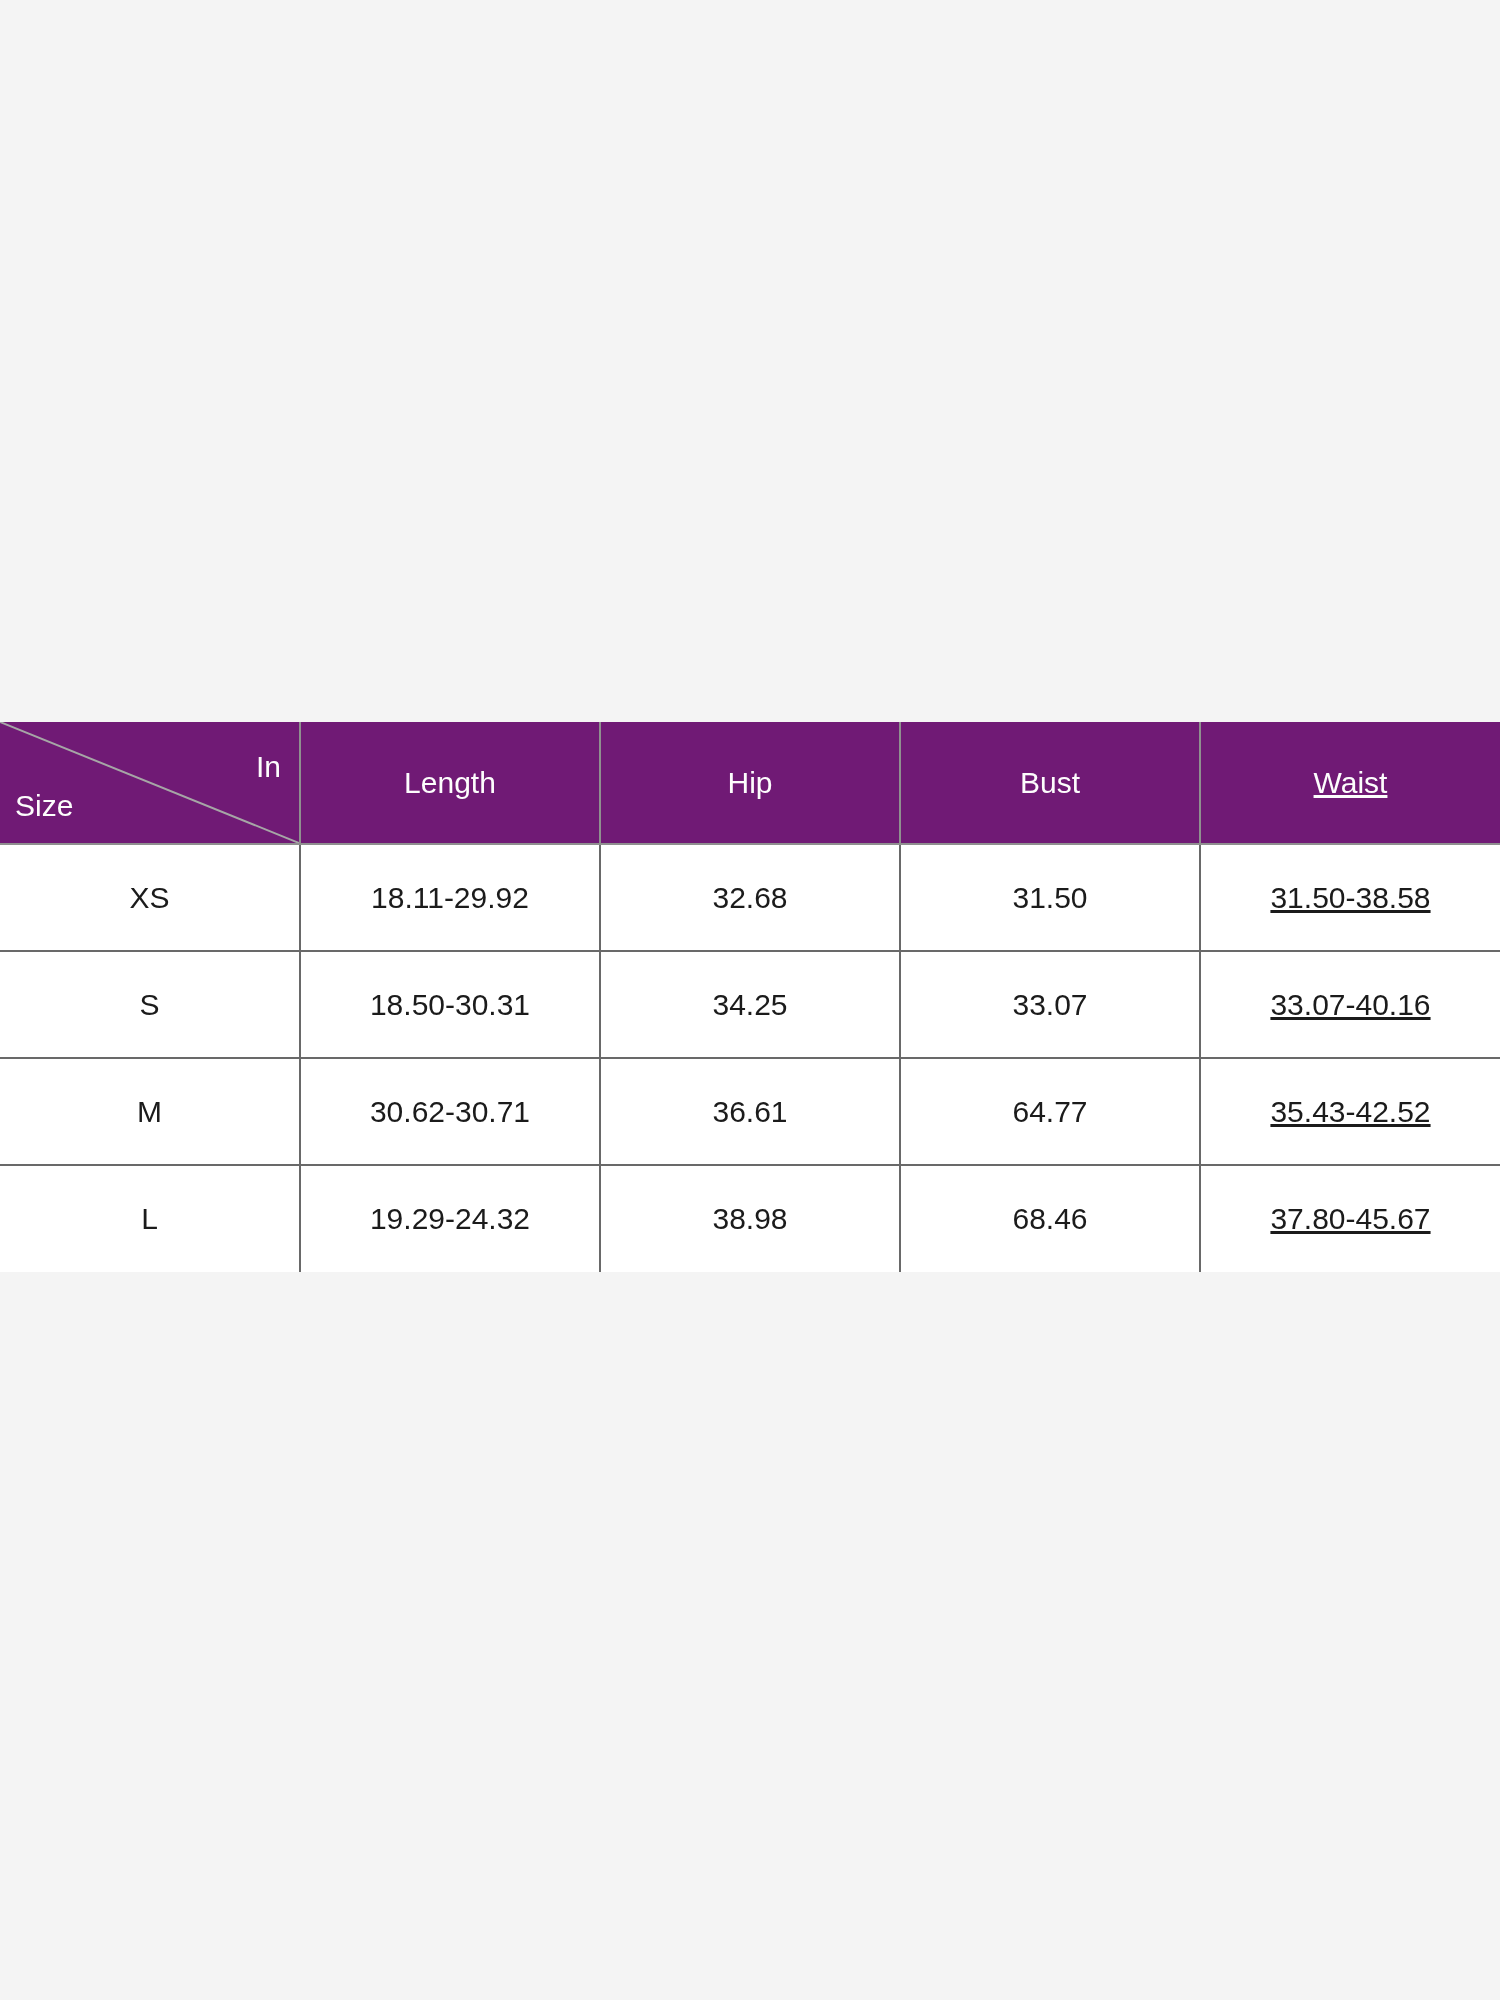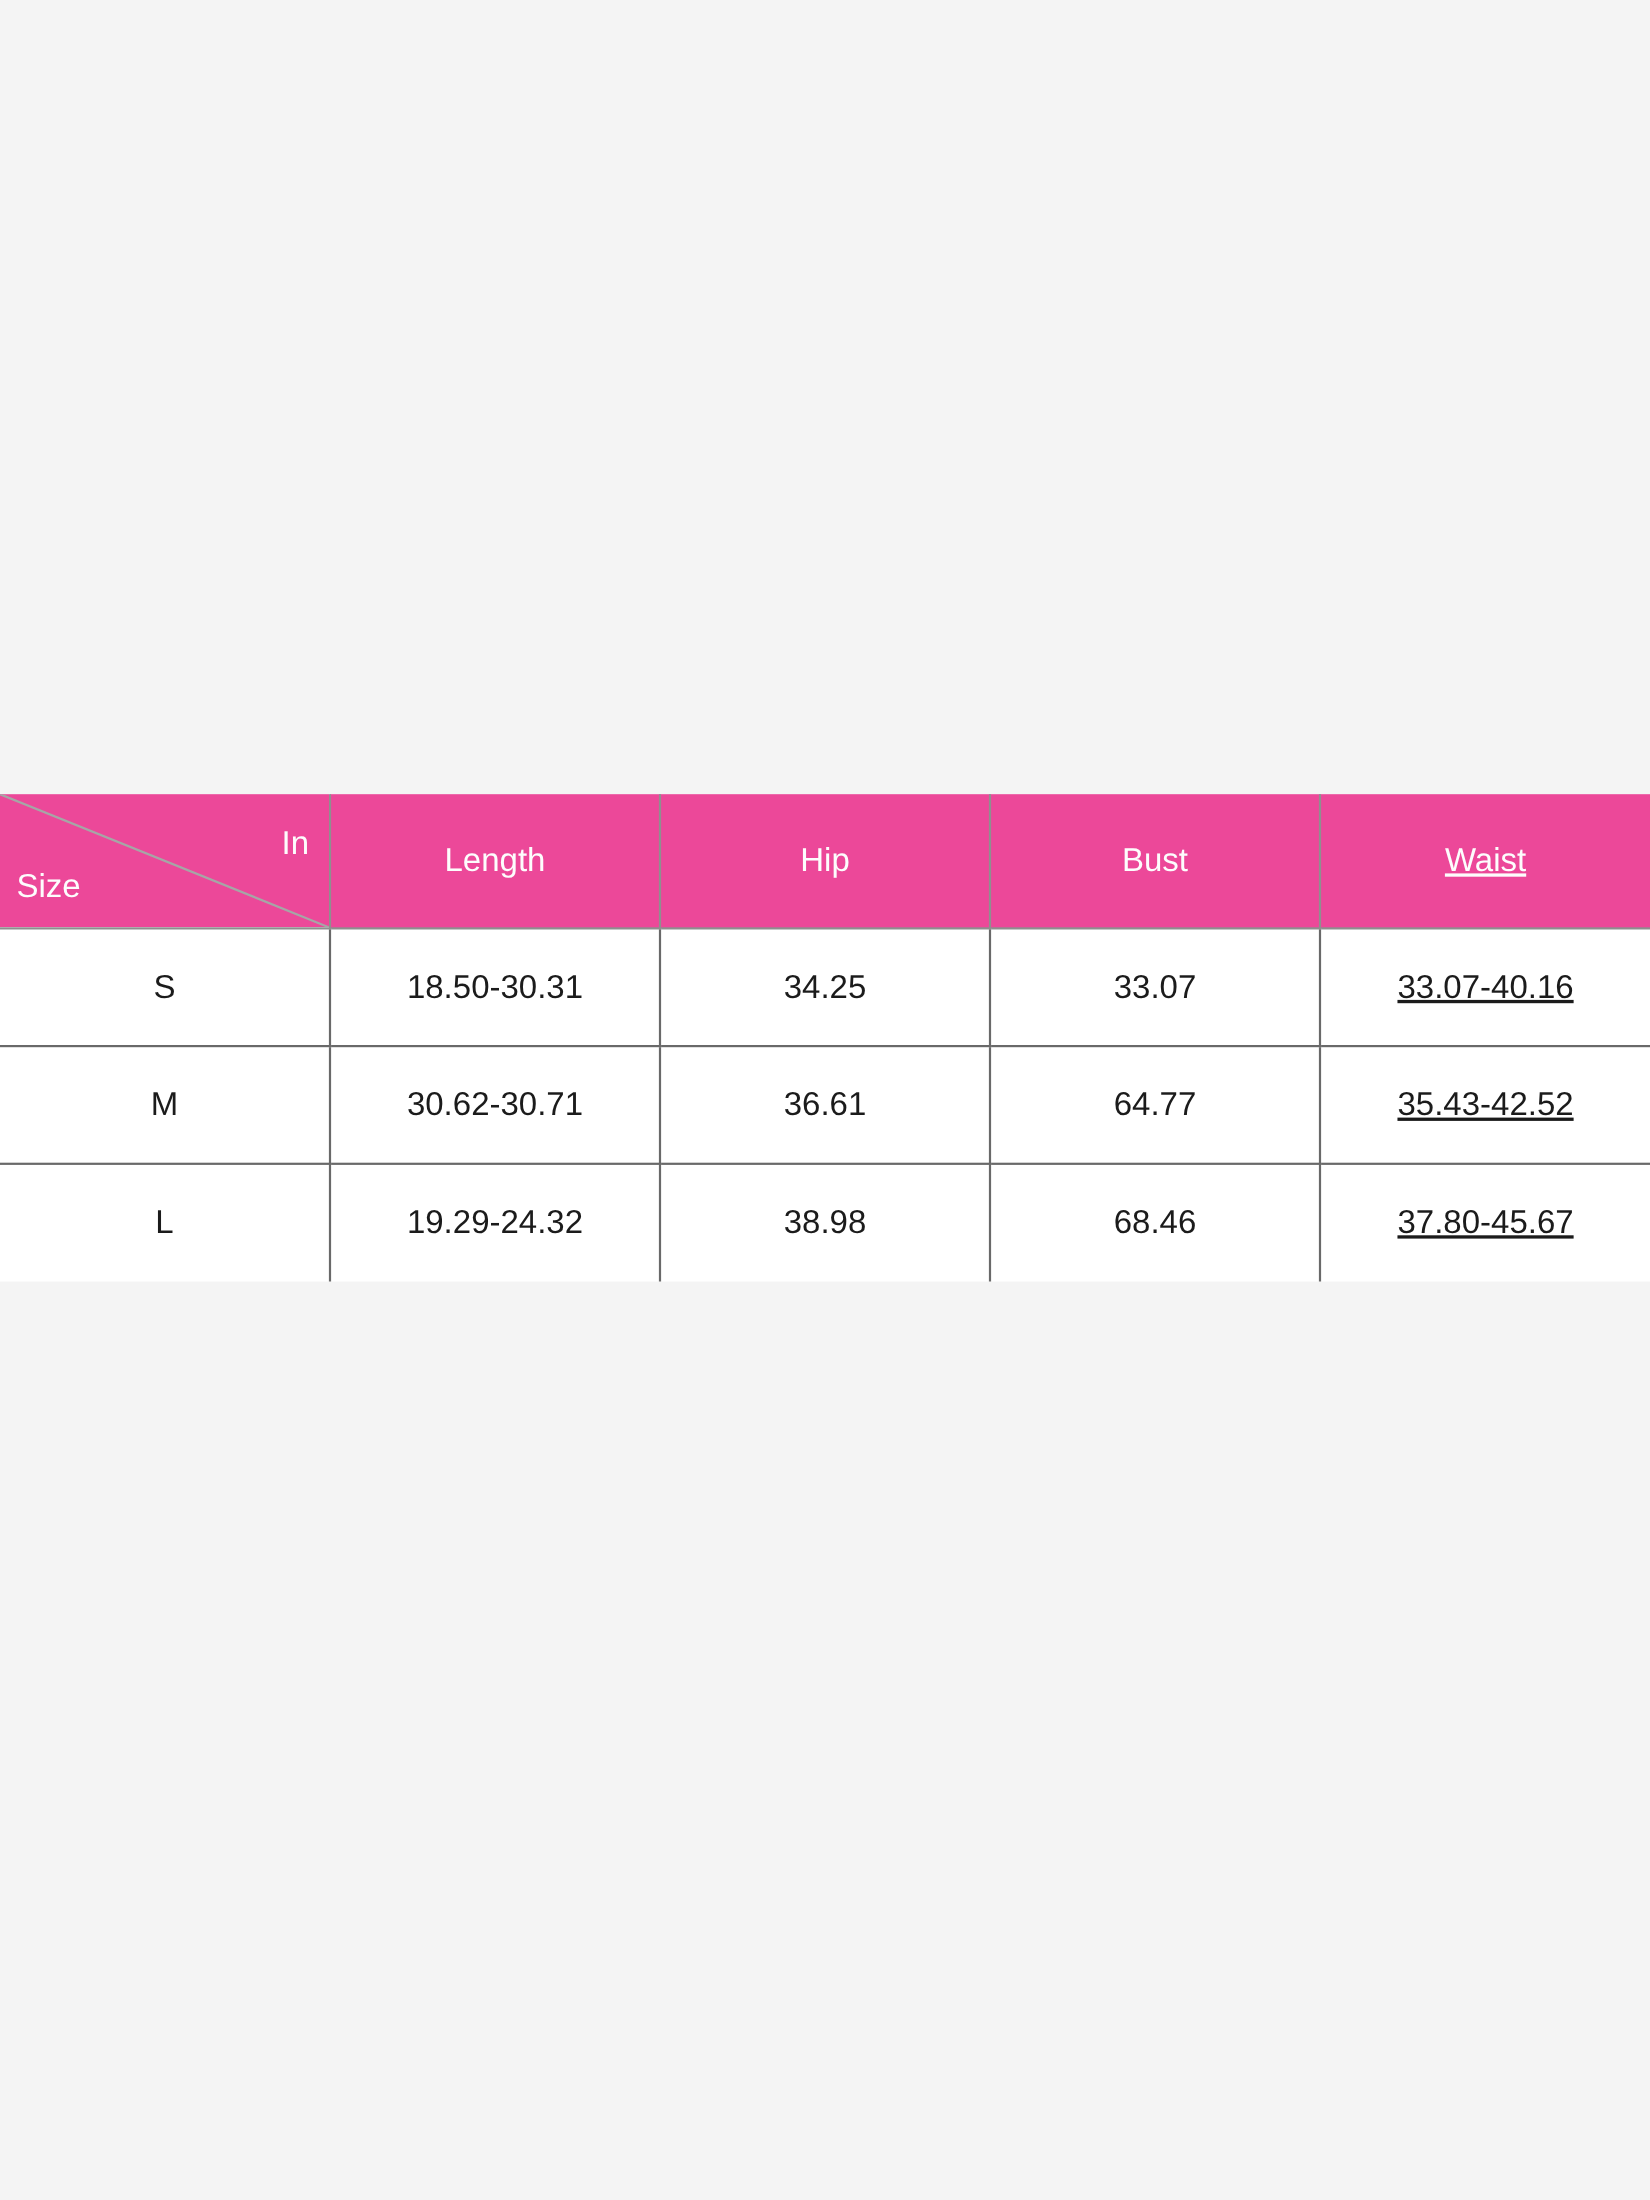--- a/index.html
+++ b/index.html
@@ -21,21 +21,21 @@
     width: 1500px;
     border-collapse: collapse;
     table-layout: fixed;
   }
   table.size-chart col { width: 20%; }
 
   thead tr { height: 122px; }
   tbody tr { height: 107px; }
 
   th {
-    background: #ec4899;
+    background: #701a75;
     color: #fdfdfd;
     font-size: 30px;
     font-weight: 400;
     text-align: center;
     vertical-align: middle;
     border: 2px solid #8f8f8f;
     border-top: none;
     padding: 0;
     margin-top: 48px;
   }
@@ -97,20 +97,27 @@
           <span class="size-label">Size</span>
         </th>
         <th>Length</th>
         <th>Hip</th>
         <th>Bust</th>
         <th>Waist</th>
       </tr>
     </thead>
     <tbody>
       <tr>
+        <td>XS</td>
+        <td>18.11-29.92</td>
+        <td>32.68</td>
+        <td>31.50</td>
+        <td>31.50-38.58</td>
+      </tr>
+      <tr>
         <td>S</td>
         <td>18.50-30.31</td>
         <td>34.25</td>
         <td>33.07</td>
         <td>33.07-40.16</td>
       </tr>
       <tr>
         <td>M</td>
         <td>30.62-30.71</td>
         <td>36.61</td>

